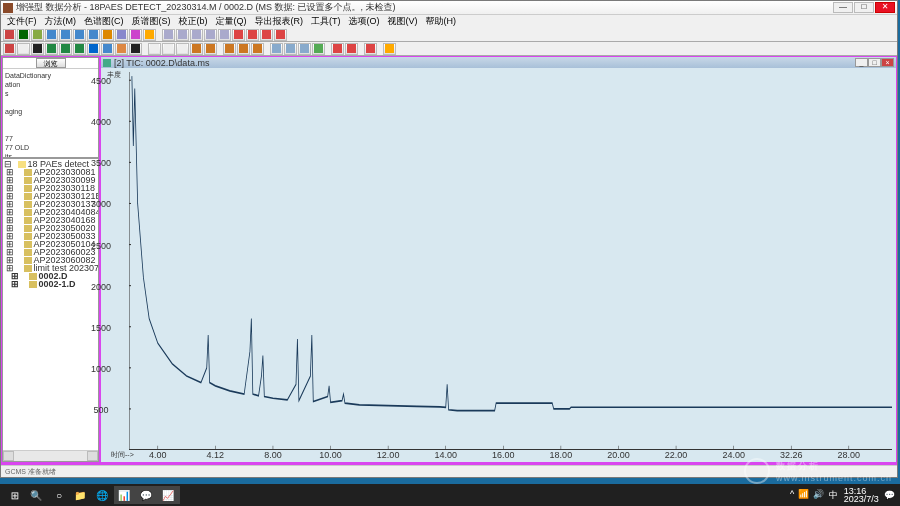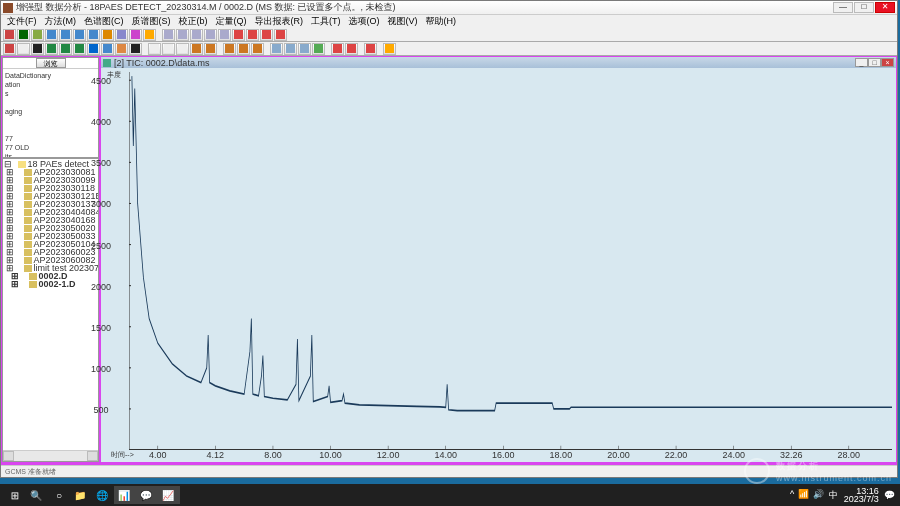--- a/index.html
+++ b/index.html
@@ -47,21 +47,21 @@
 .plotarea svg{width:100%;height:100%}
 .status{position:absolute;bottom:0;left:0;right:0;height:12px;background:#f0f0f0;border-top:1px solid #ccc;font-size:7px;padding:1px 4px;color:#666}
 .wm{position:absolute;right:8px;bottom:22px;color:#fff;opacity:.4;font-size:18px;display:flex;align-items:center;gap:6px;pointer-events:none}
 .wm .wico{width:26px;height:26px;border:2px solid #fff;border-radius:50%;position:relative}
 .wm .wt{font-weight:bold;letter-spacing:2px}
 .wm .ws{font-size:9px;display:block;letter-spacing:1px}
 .taskbar{position:absolute;bottom:0;left:0;right:0;height:22px;background:#202020;display:flex;align-items:center;padding:0 4px}
 .taskbar .tbi{width:22px;height:18px;display:flex;align-items:center;justify-content:center;color:#fff;font-size:10px;cursor:pointer}
 .taskbar .act{background:#444}
 .tray{margin-left:auto;display:flex;align-items:center;color:#fff;font-size:7px;gap:6px}
-.tray .clk{text-align:right;line-height:8px}
+.tray .clk{text-align:left;line-height:8px}
 </style>
 </head>
 <body>
 
 <div class="app">
   <div class="titlebar">
     <div class="ico"></div>
     <div class="ttl"><span>增强型 数据分析 - </span><span>18PAES DETECT_20230314.M / 0002.D</span><span>  (MS 数据: 已设置多个点。, 未检查)</span></div>
     <div class="wbtns">
       <div class="wbtn">—</div>

